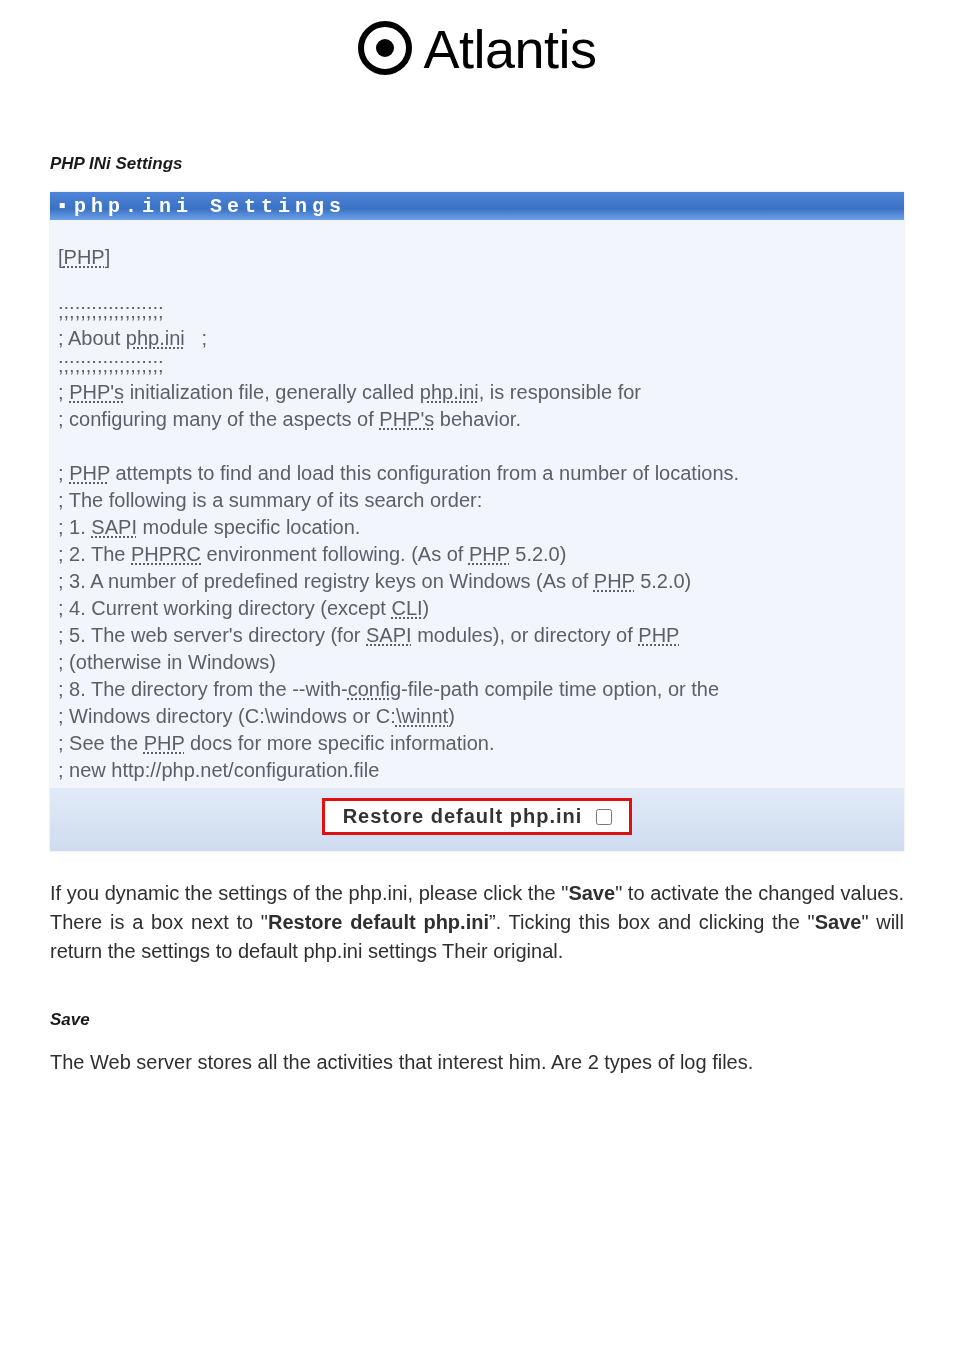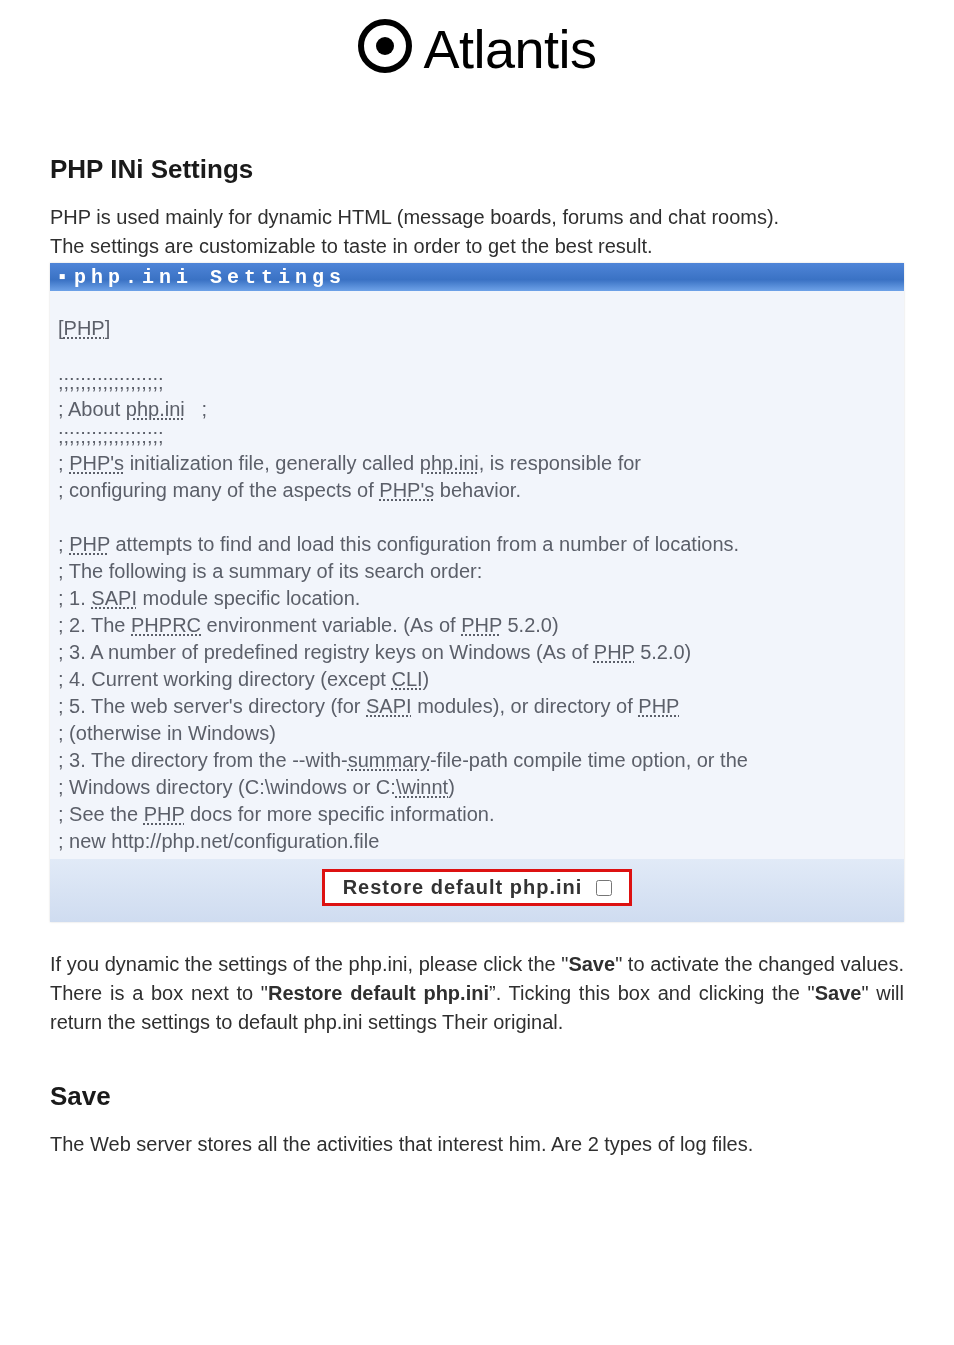--- a/index.html
+++ b/index.html
@@ -15,43 +15,44 @@
     padding: 0 50px 40px 50px;
   }
   
   .logo-wrap {
     width: 100%;
     text-align: center;
     padding: 18px 0 30px 0;
   }
   .logo {
     display: inline-flex;
-    align-items: flex-start;
+    align-items: flex-end;
     gap: 10px;
   }
   .logo-text {
     font-size: 54px;
     font-weight: 400;
     letter-spacing: -0.5px;
     color: #000;
   }
   .para {
     font-size: 20px;
     line-height: 1.45;
     text-align: justify;
     margin: 0 0 26px 0;
     color: #2f2f2f;
   }
   .para.justify { text-align: justify; }
   .para.left { text-align: left; }
   .heading {
-    font-size: 26px;
+    font-size: 17px;
     font-weight: bold;
     margin: 44px 0 18px 0;
     color: #1a1a1a;
+    font-style: italic;
   }
   .strong { font-weight: bold; }
   
   .panel {
     margin: 2px 0 28px 0;
     background: #f2f5fb;
     box-shadow: 0 0 2px rgba(0,0,0,0.15);
   }
   .panel-header {
     background: linear-gradient(#4f85d8, #3a72c4 60%, #6ea2e8);
@@ -112,47 +113,43 @@
           <circle cx="28" cy="28" r="9" fill="#000"></circle>
         </svg>
       </span>
       <span class="logo-text">Atlantis</span>
     </div>
   </div>
 
 
   <div class="heading">PHP INi Settings</div>
 
-  <p class="para left" style="margin-bottom:2px;">
-    <span>PHP is used mainly for dynamic HTML (message boards, forums and chat rooms).</span><br>
-    <span>The settings are customizable to taste in order to get the best result.</span>
-  </p>
 
   <div class="panel">
     <div class="panel-header">
       <span class="dot">▪</span><span>php.ini Settings</span>
     </div>
     <div class="panel-body">
       <div class="code"><span>[</span><span class="ul">PHP</span><span>]</span>
 
 <span>;;;;;;;;;;;;;;;;;;;</span>
 <span>; About </span><span class="ul">php.ini</span><span>   ;</span>
 <span>;;;;;;;;;;;;;;;;;;;</span>
 <span>; </span><span class="ul">PHP's</span><span> initialization file, generally called </span><span class="ul">php.ini</span><span>, is responsible for</span>
 <span>; configuring many of the aspects of </span><span class="ul">PHP's</span><span> behavior.</span>
 
 <span>; </span><span class="ul">PHP</span><span> attempts to find and load this configuration from a number of locations.</span>
 <span>; The following is a summary of its search order:</span>
 <span>; 1. </span><span class="ul">SAPI</span><span> module specific location.</span>
-<span>; 2. The </span><span class="ul">PHPRC</span><span> environment variable. (As of </span><span class="ul">PHP</span><span> 5.2.0)</span>
+<span>; 2. The </span><span class="ul">PHPRC</span><span> environment following. (As of </span><span class="ul">PHP</span><span> 5.2.0)</span>
 <span>; 3. A number of predefined registry keys on Windows (As of </span><span class="ul">PHP</span><span> 5.2.0)</span>
 <span>; 4. Current working directory (except </span><span class="ul">CLI</span><span>)</span>
 <span>; 5. The web server's directory (for </span><span class="ul">SAPI</span><span> modules), or directory of </span><span class="ul">PHP</span>
 <span>; (otherwise in Windows)</span>
-<span>; 3. The directory from the --with-</span><span class="ul">summary</span><span>-file-path compile time option, or the</span>
+<span>; 8. The directory from the --with-</span><span class="ul">config</span><span>-file-path compile time option, or the</span>
 <span>; Windows directory (C:\windows or C:</span><span class="ul">\winnt</span><span>)</span>
 <span>; See the </span><span class="ul">PHP</span><span> docs for more specific information.</span>
 <span>; new http://php.net/configuration.file</span>
 </div>
     </div>
     <div class="panel-footer">
       <div class="restore-box">
         <span class="restore-label">Restore default php.ini</span>
         <input type="checkbox" style="">
       </div>

